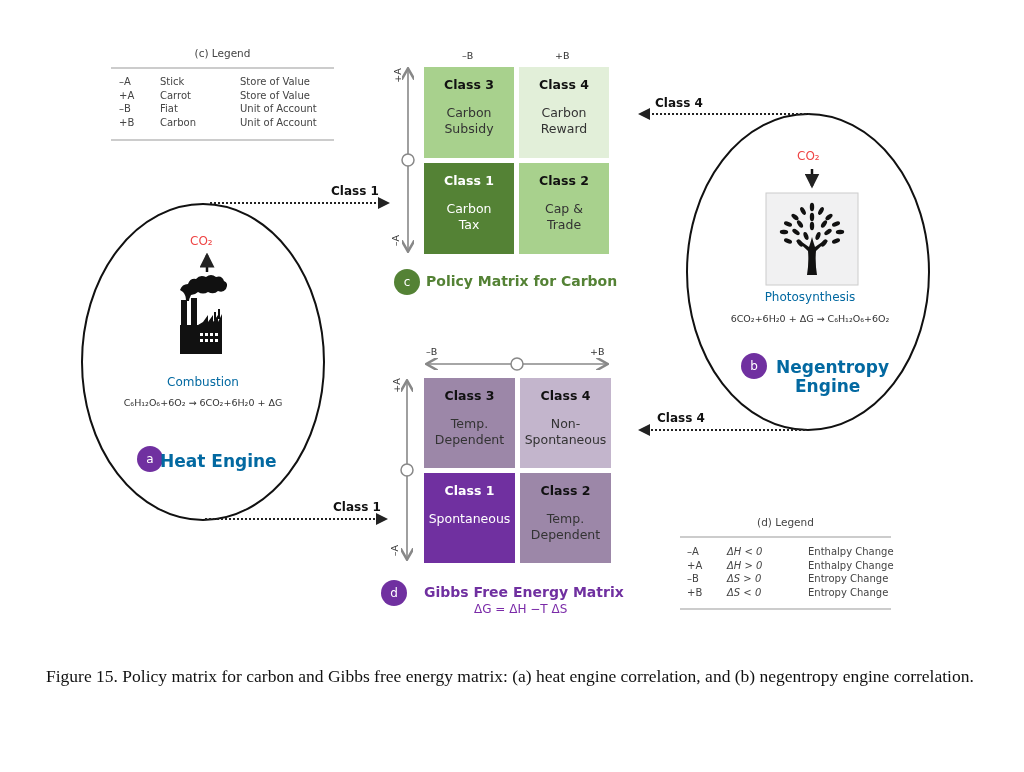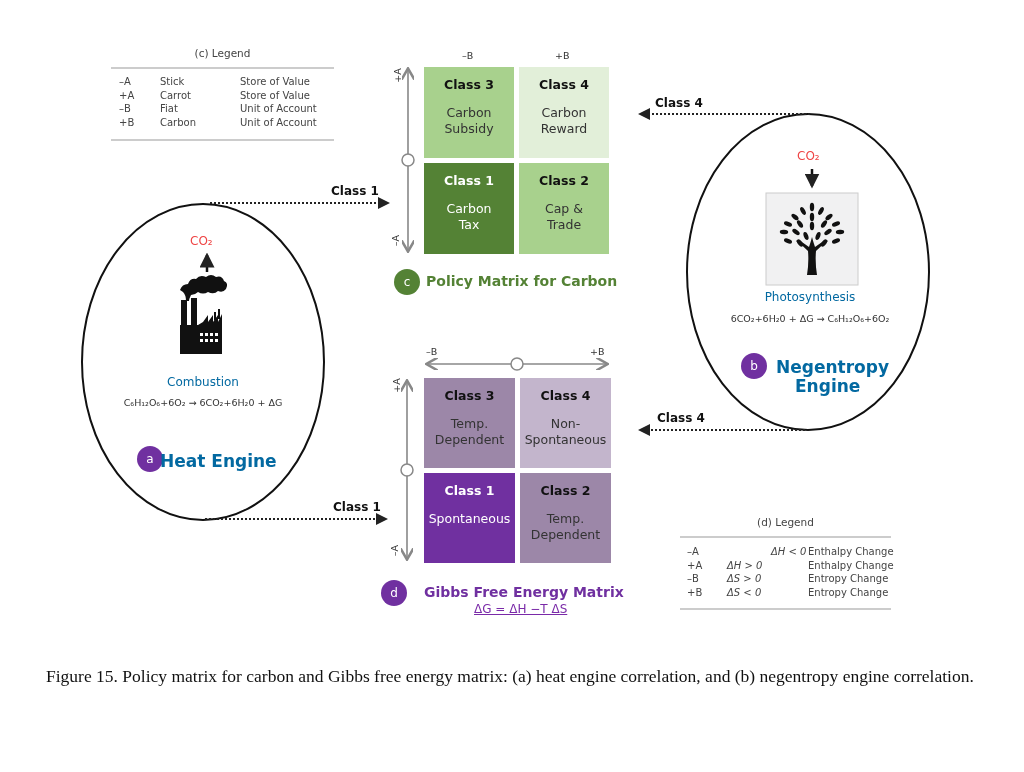--- a/index.html
+++ b/index.html
@@ -124,21 +124,21 @@
     <div class="legend-row" style="left: 160px; top: 103px;">Fiat</div>
     <div class="legend-row" style="left: 240px; top: 103px;">Unit of Account</div>
     <div class="legend-row" style="left: 119px; top: 116.5px;">+B</div>
     <div class="legend-row" style="left: 160px; top: 116.5px;">Carbon</div>
     <div class="legend-row" style="left: 240px; top: 116.5px;">Unit of Account</div>
   </div>
 
 <div class="abs legend-title" style="left:680px; top:516px; width:211px;">(d) Legend</div>
 <div id="legend-d-rows">
     <div class="legend-row" style="left: 687px; top: 546px;">–A</div>
-    <div class="legend-row" style="left: 727px; top: 546px; font-style: italic; margin-left: 44px;">ΔH &lt; 0</div>
+    <div class="legend-row" style="left: 727px; top: 546px; font-style: italic;">ΔH &lt; 0</div>
     <div class="legend-row" style="left: 808px; top: 546px;">Enthalpy Change</div>
     <div class="legend-row" style="left: 687px; top: 559.5px;">+A</div>
     <div class="legend-row" style="left: 727px; top: 559.5px; font-style: italic;">ΔH &gt; 0</div>
     <div class="legend-row" style="left: 808px; top: 559.5px;">Enthalpy Change</div>
     <div class="legend-row" style="left: 687px; top: 573px;">–B</div>
     <div class="legend-row" style="left: 727px; top: 573px; font-style: italic;">ΔS &gt; 0</div>
     <div class="legend-row" style="left: 808px; top: 573px;">Entropy Change</div>
     <div class="legend-row" style="left: 687px; top: 586.5px;">+B</div>
     <div class="legend-row" style="left: 727px; top: 586.5px; font-style: italic;">ΔS &lt; 0</div>
     <div class="legend-row" style="left: 808px; top: 586.5px;">Entropy Change</div>
@@ -210,21 +210,21 @@
     <div class="cell" style="left: 520px; top: 473px; width: 91px; height: 90px; background: rgb(156, 135, 168); color: rgb(51, 51, 51);">
       <div class="cls" style="color: rgb(17, 17, 17);">Class 2</div>
       <div class="desc">
         <div>Temp.</div>
         <div>Dependent</div>
       </div>
     </div>
   </div>
 <div class="badge" style="left:381px; top:580px; background:#7030a0;">d</div>
 <div class="matrix-title" style="left:424px; top:584px; color:#7030a0;">Gibbs Free Energy Matrix</div>
-<div class="gibbs-eq" style="left:474px; top:602px;text-decoration:underline;">ΔG = ΔH −T ΔS</div>
+<div class="gibbs-eq" style="left:474px; top:602px;">ΔG = ΔH −T ΔS</div>
 
 <div class="class-arrow-lbl" style="left:331px; top:184px;">Class 1</div>
 <div class="class-arrow-lbl" style="left:333px; top:500px;">Class 1</div>
 <div class="class-arrow-lbl" style="left:655px; top:96px;">Class 4</div>
 <div class="class-arrow-lbl" style="left:657px; top:411px;">Class 4</div>
 
 <div class="co2" style="left:190px; top:234px;">CO₂</div>
 <div class="process" style="left:103px; top:375px; width:200px;">Combustion</div>
 <div class="equation" style="left:93px; top:397px; width:220px;">C₆H₁₂O₆+6O₂ → 6CO₂+6H₂0 + ΔG</div>
 <div class="badge" style="left:137px; top:446px; background:#7030a0;">a</div>

